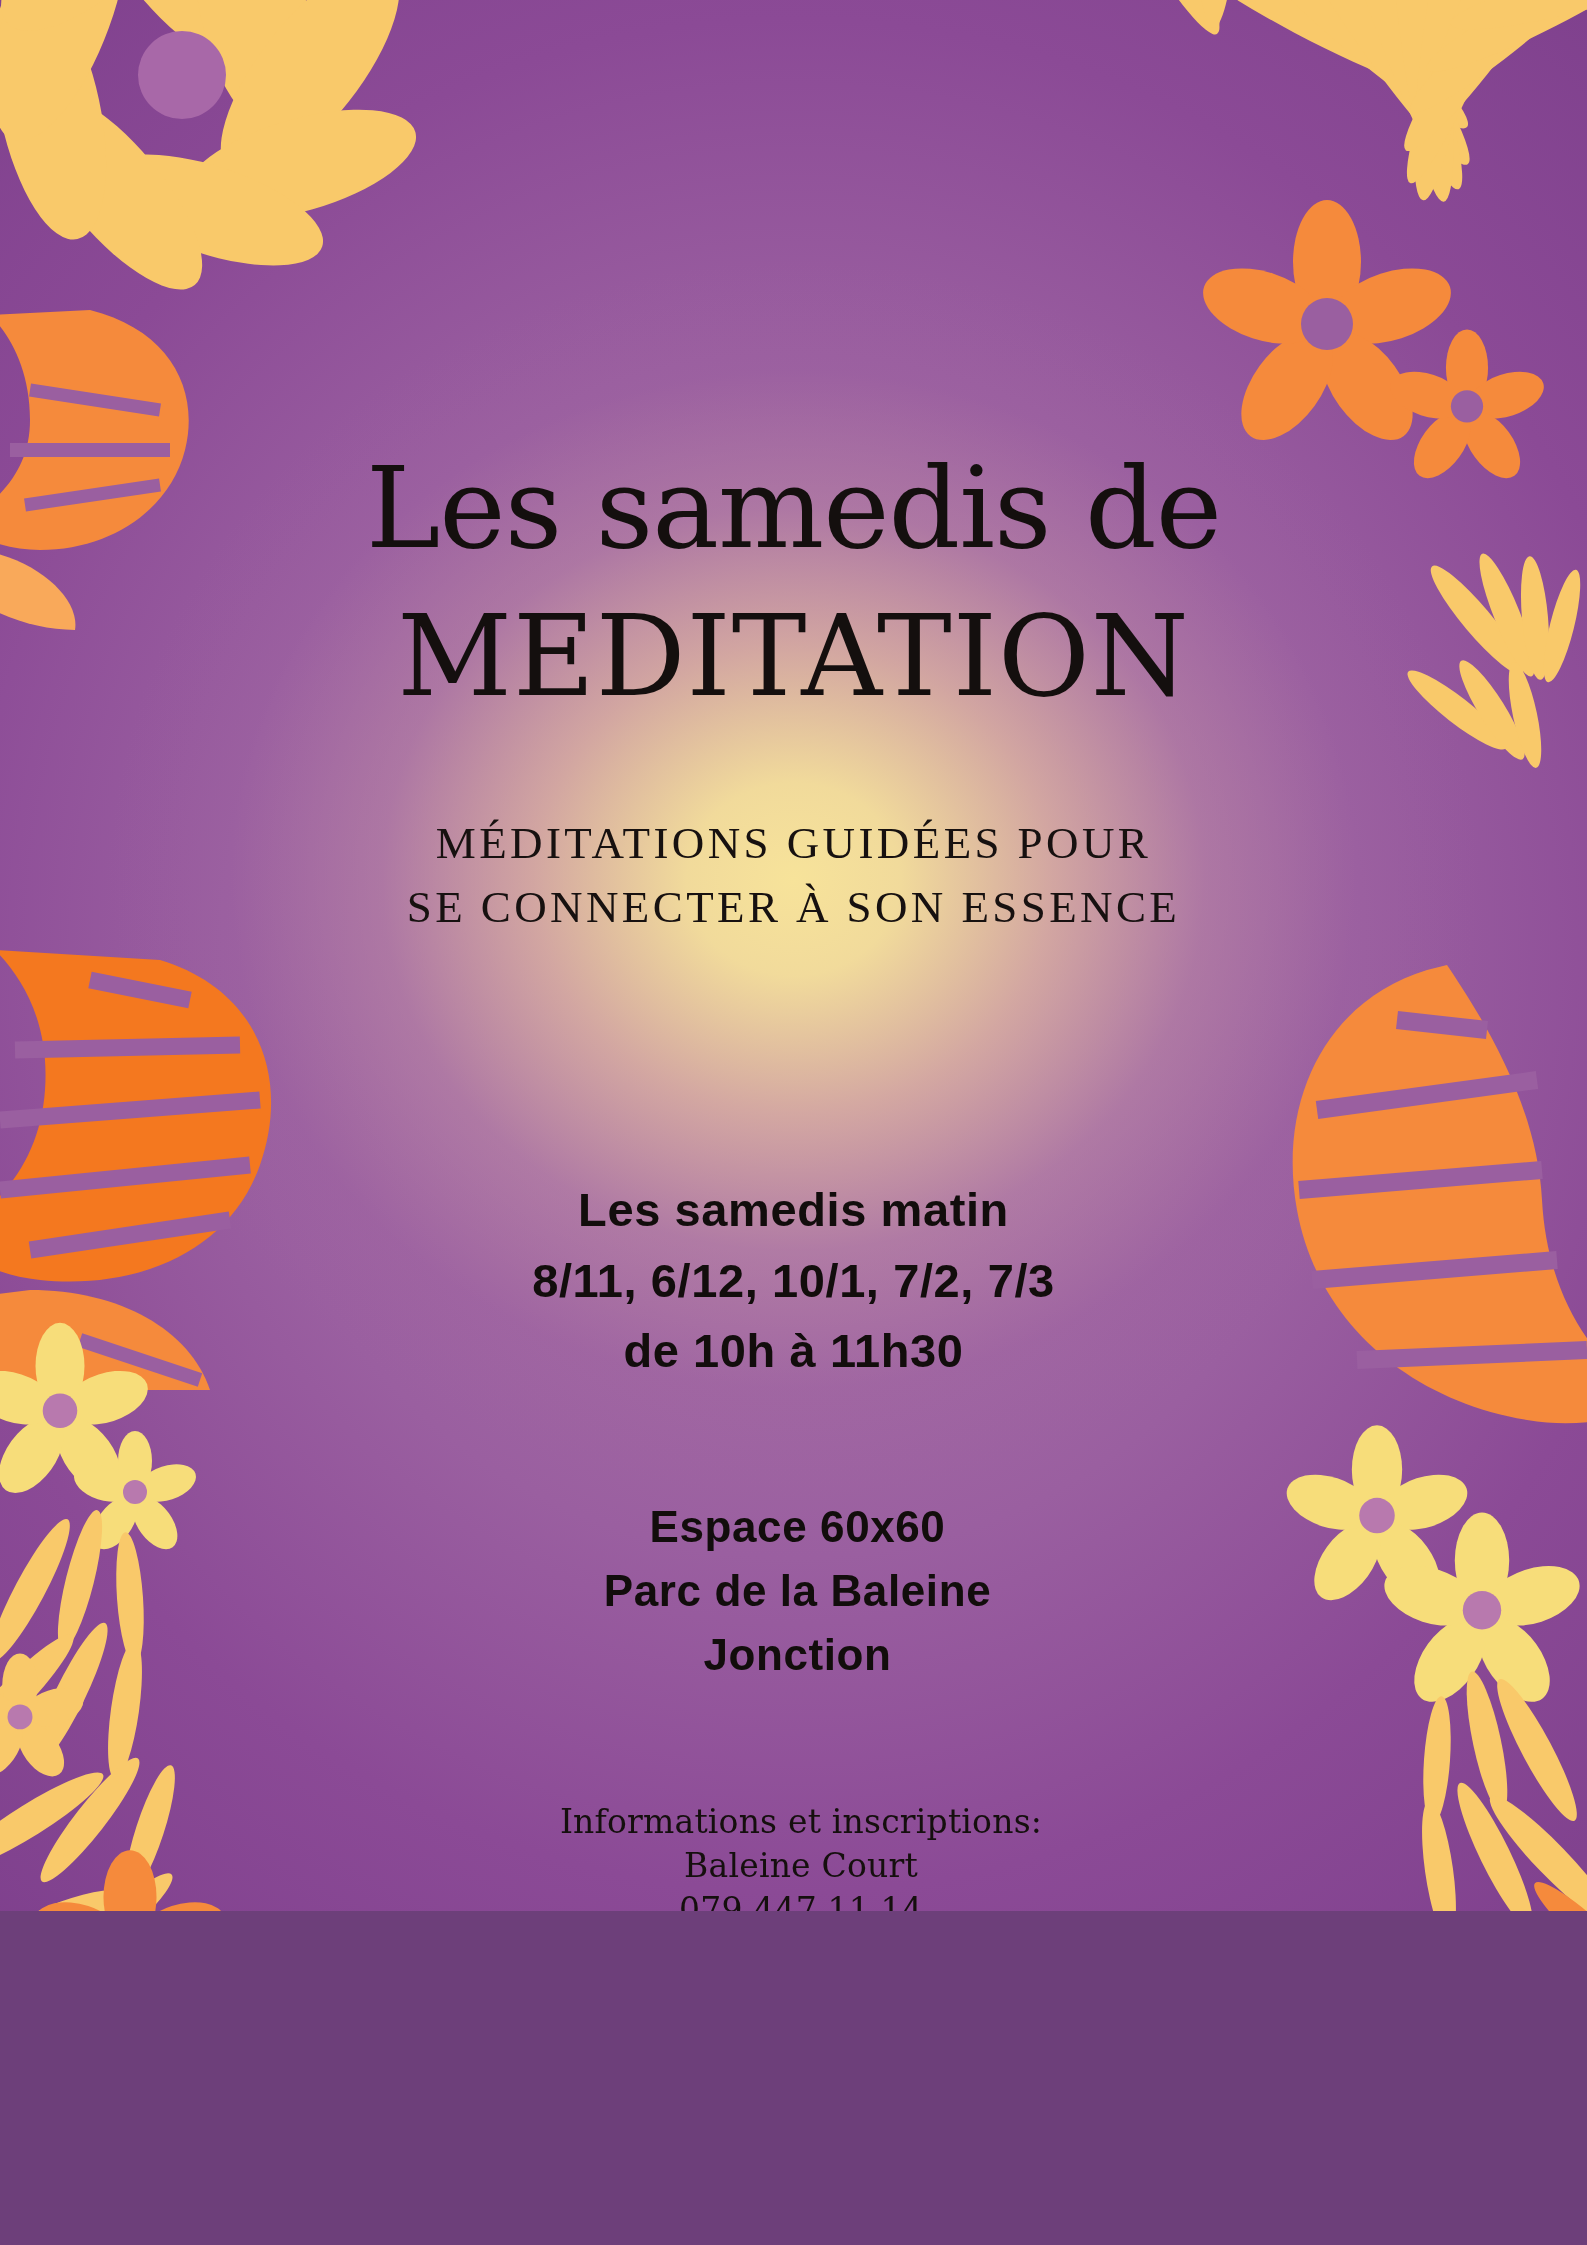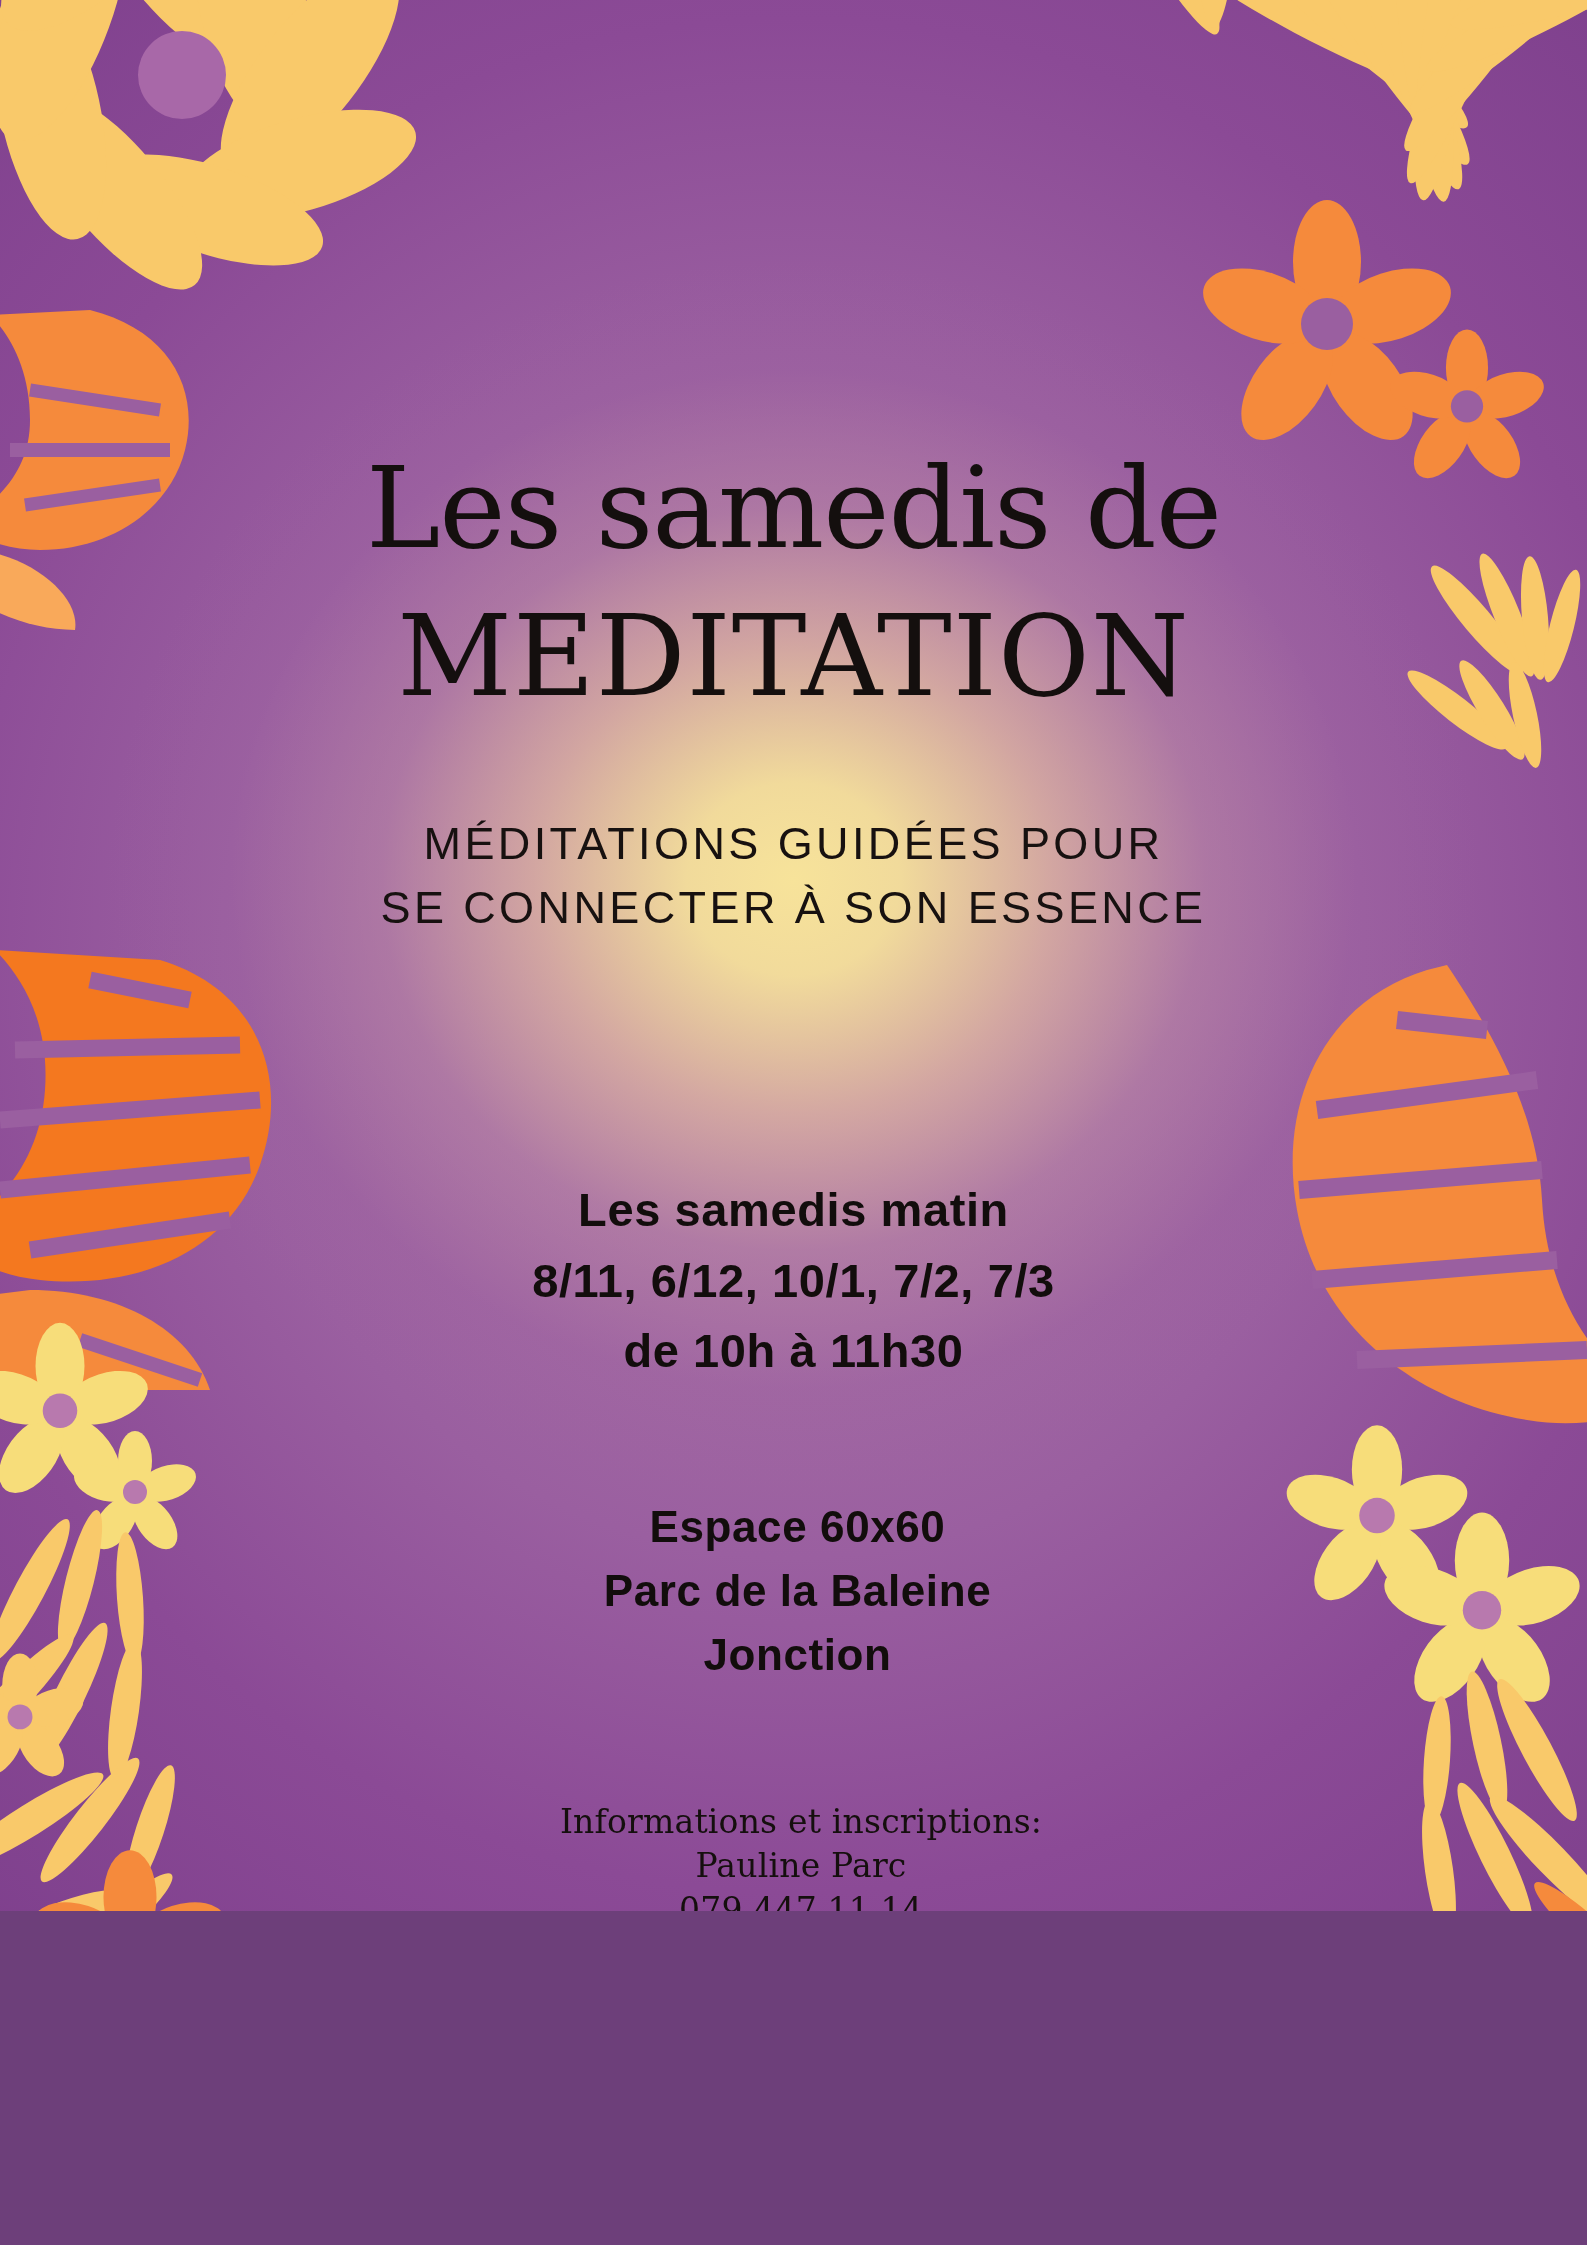--- a/index.html
+++ b/index.html
@@ -52,21 +52,21 @@
     font-weight: 400;
     font-size: 112px;
     letter-spacing: 1px;
     color: #140f0e;
     line-height: 1;
   }
   .sub {
     position: absolute;
     left: 0; right: 0;
     top: 812px;
-    font-family: Liberation Sans, sans-serif;
+    font-family: Liberation Serif, serif;
     font-weight: 400;
     font-size: 45px;
     letter-spacing: 3.4px;
     line-height: 1.42;
     color: #171110;
   }
   .block-dates {
     position: absolute;
     left: 0; right: 0;
     top: 1175px;
@@ -405,21 +405,21 @@
     </div>
 
     <div class="block-place">
       <div>Espace 60x60</div>
       <div>Parc de la Baleine</div>
       <div>Jonction</div>
     </div>
 
     <div class="block-contact">
       <div>Informations et inscriptions:</div>
-      <div>Pauline Parc</div>
+      <div>Baleine Court</div>
       <div>079 447 11 14</div>
     </div>
   </div>
 
   <div class="logo">
     <span class="logo-text">
       <span class="g">60</span><span class="r">X</span><span class="g">60</span>
     </span>
   </div>
 

